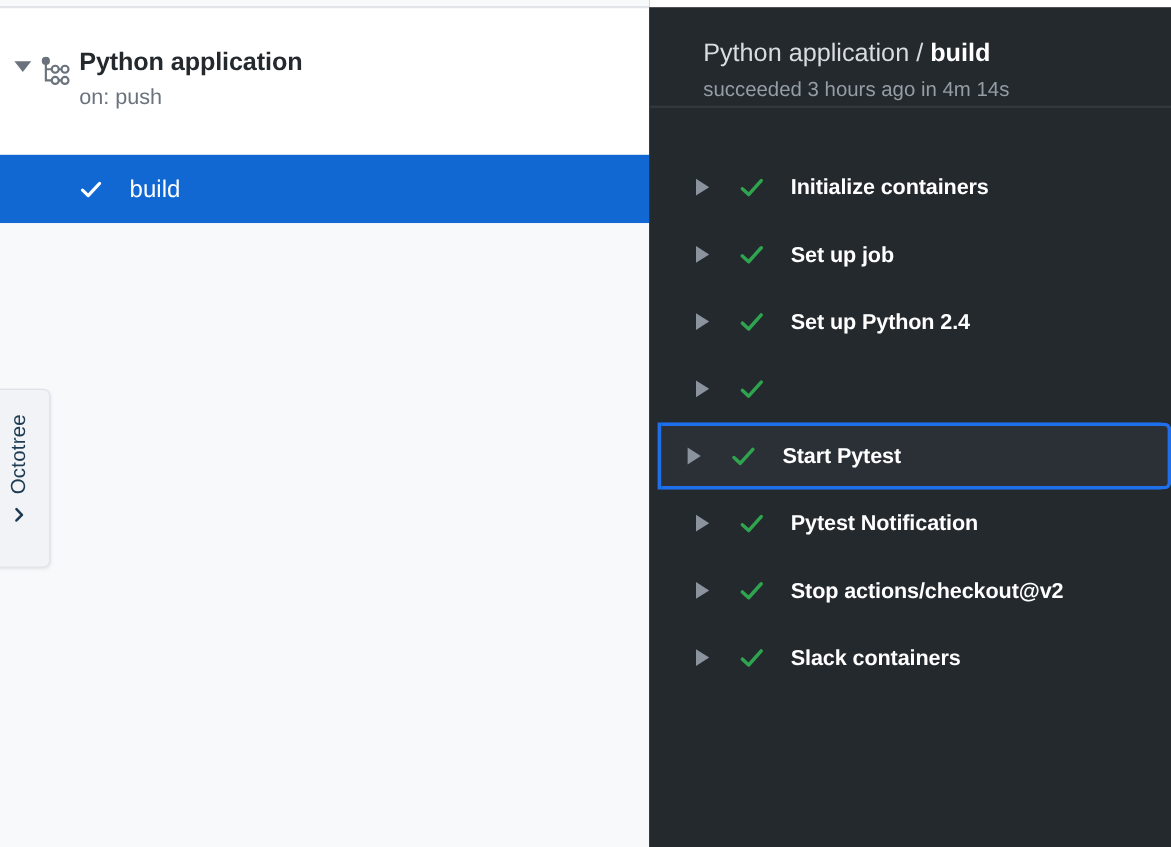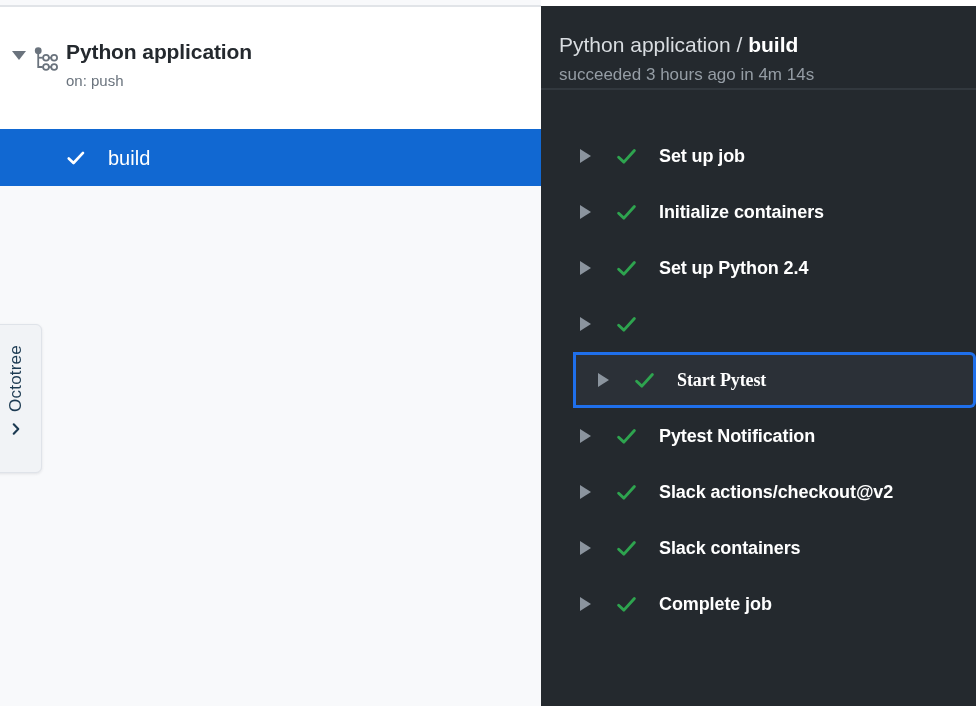--- a/index.html
+++ b/index.html
@@ -83,21 +83,21 @@
     margin-left: 6px;
   }
   .workflow-title {
     font-size: 21px;
     font-weight: bold;
     color: #24292e;
     line-height: 26px;
     letter-spacing: -0.1px;
   }
   .workflow-sub {
-    font-size: 15px;
+    font-size: 18px;
     color: #6a737d;
     line-height: 22px;
     margin-top: 5px;
   }
 
   .job-row {
     position: absolute;
     top: 129px;
     left: 0;
     width: 541px;
@@ -189,21 +189,21 @@
     right: 0;
     height: 6px;
     background: #ffffff;
   }
   .steps-header {
     position: absolute;
     top: 6px;
     left: 0;
     right: 0;
     height: 84px;
-    padding: 26px 0 0 18px;
+    padding: 26px 0 0 45px;
     box-sizing: border-box;
     border-bottom: 2px solid #32383e;
   }
   .steps-breadcrumb {
     font-size: 21px;
     color: #d9dde1;
     line-height: 26px;
   }
   .steps-breadcrumb .crumb-current {
     font-weight: bold;
@@ -230,24 +230,23 @@
     align-items: center;
     box-sizing: border-box;
     cursor: pointer;
     padding-left: 39px;
   }
   .step-row.highlighted {
     background: #2b3037;
     border: 3px solid #1f6feb;
     border-left: none;
     border-radius: 0 6px 6px 0;
-    margin-left: 35px;
+    margin-left: 10px;
     padding-left: 22px;
     box-shadow: -3px 0 0 0 #1f6feb;
-    font-family: Liberation Serif, serif;
   }
   .step-caret {
     width: 0;
     height: 0;
     border-top: 7px solid transparent;
     border-bottom: 7px solid transparent;
     border-left: 11px solid #8b949e;
     flex: none;
   }
   .step-check {
@@ -331,34 +330,34 @@
       </div>
       <div class="steps-status">succeeded 3 hours ago in 4m 14s</div>
     </div>
 
     <div class="steps-list" id="steps-list">
         <div class="step-row">
           <div class="step-caret"></div>
           <svg class="step-check" viewBox="0 0 16 16">
             <path d="M2.0 8.6 L6.0 12.3 L14.0 3.4" fill="none" stroke="#2ea44f" stroke-width="2.2" stroke-linecap="round" stroke-linejoin="round"></path>
           </svg>
+          <div class="step-label">Initialize containers</div>
+        </div>
+        <div class="step-row">
+          <div class="step-caret"></div>
+          <svg class="step-check" viewBox="0 0 16 16">
+            <path d="M2.0 8.6 L6.0 12.3 L14.0 3.4" fill="none" stroke="#2ea44f" stroke-width="2.2" stroke-linecap="round" stroke-linejoin="round"></path>
+          </svg>
           <div class="step-label">Set up job</div>
         </div>
         <div class="step-row">
           <div class="step-caret"></div>
           <svg class="step-check" viewBox="0 0 16 16">
             <path d="M2.0 8.6 L6.0 12.3 L14.0 3.4" fill="none" stroke="#2ea44f" stroke-width="2.2" stroke-linecap="round" stroke-linejoin="round"></path>
           </svg>
-          <div class="step-label">Initialize containers</div>
-        </div>
-        <div class="step-row">
-          <div class="step-caret"></div>
-          <svg class="step-check" viewBox="0 0 16 16">
-            <path d="M2.0 8.6 L6.0 12.3 L14.0 3.4" fill="none" stroke="#2ea44f" stroke-width="2.2" stroke-linecap="round" stroke-linejoin="round"></path>
-          </svg>
           <div class="step-label">Set up Python 2.4</div>
         </div>
         <div class="step-row">
           <div class="step-caret"></div>
           <svg class="step-check" viewBox="0 0 16 16">
             <path d="M2.0 8.6 L6.0 12.3 L14.0 3.4" fill="none" stroke="#2ea44f" stroke-width="2.2" stroke-linecap="round" stroke-linejoin="round"></path>
           </svg>
         </div>
         <div class="step-row highlighted">
           <div class="step-caret"></div>
@@ -372,32 +371,25 @@
           <svg class="step-check" viewBox="0 0 16 16">
             <path d="M2.0 8.6 L6.0 12.3 L14.0 3.4" fill="none" stroke="#2ea44f" stroke-width="2.2" stroke-linecap="round" stroke-linejoin="round"></path>
           </svg>
           <div class="step-label">Pytest Notification</div>
         </div>
         <div class="step-row">
           <div class="step-caret"></div>
           <svg class="step-check" viewBox="0 0 16 16">
             <path d="M2.0 8.6 L6.0 12.3 L14.0 3.4" fill="none" stroke="#2ea44f" stroke-width="2.2" stroke-linecap="round" stroke-linejoin="round"></path>
           </svg>
-          <div class="step-label">Slack actions/checkout@v2</div>
+          <div class="step-label">Stop actions/checkout@v2</div>
         </div>
         <div class="step-row">
           <div class="step-caret"></div>
           <svg class="step-check" viewBox="0 0 16 16">
             <path d="M2.0 8.6 L6.0 12.3 L14.0 3.4" fill="none" stroke="#2ea44f" stroke-width="2.2" stroke-linecap="round" stroke-linejoin="round"></path>
           </svg>
           <div class="step-label">Slack containers</div>
-        </div>
-        <div class="step-row">
-          <div class="step-caret"></div>
-          <svg class="step-check" viewBox="0 0 16 16">
-            <path d="M2.0 8.6 L6.0 12.3 L14.0 3.4" fill="none" stroke="#2ea44f" stroke-width="2.2" stroke-linecap="round" stroke-linejoin="round"></path>
-          </svg>
-          <div class="step-label">Complete job</div>
         </div>
       </div>
   </div>
 
 </div>
 
 </body></html>

